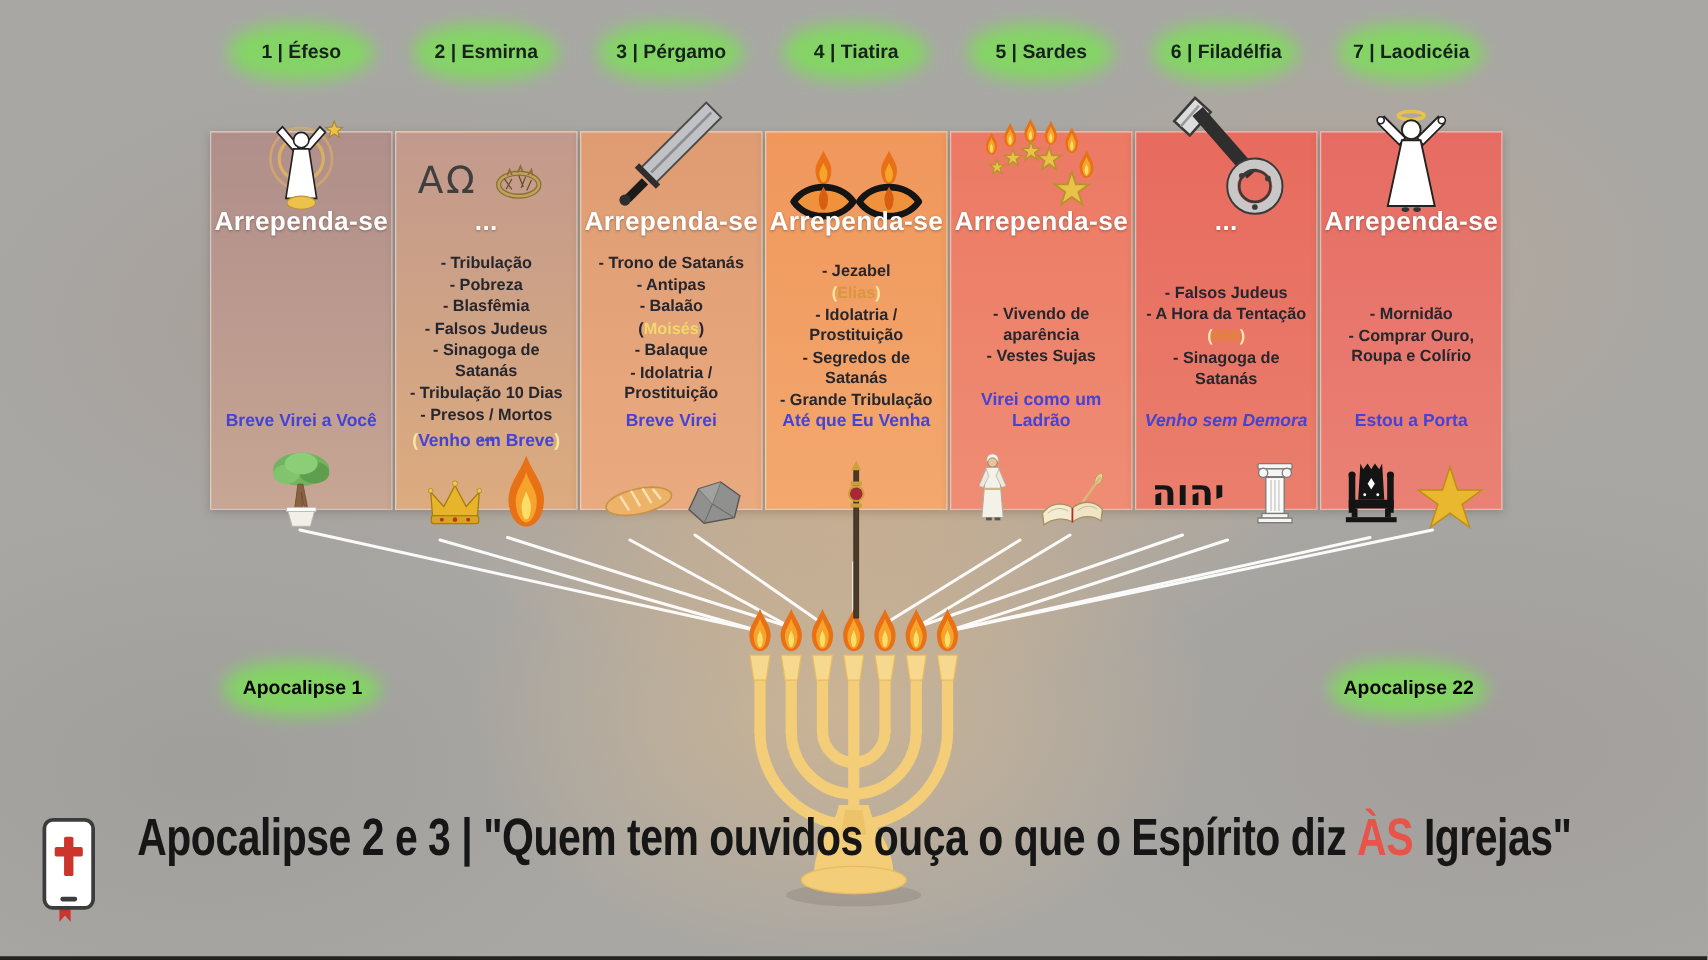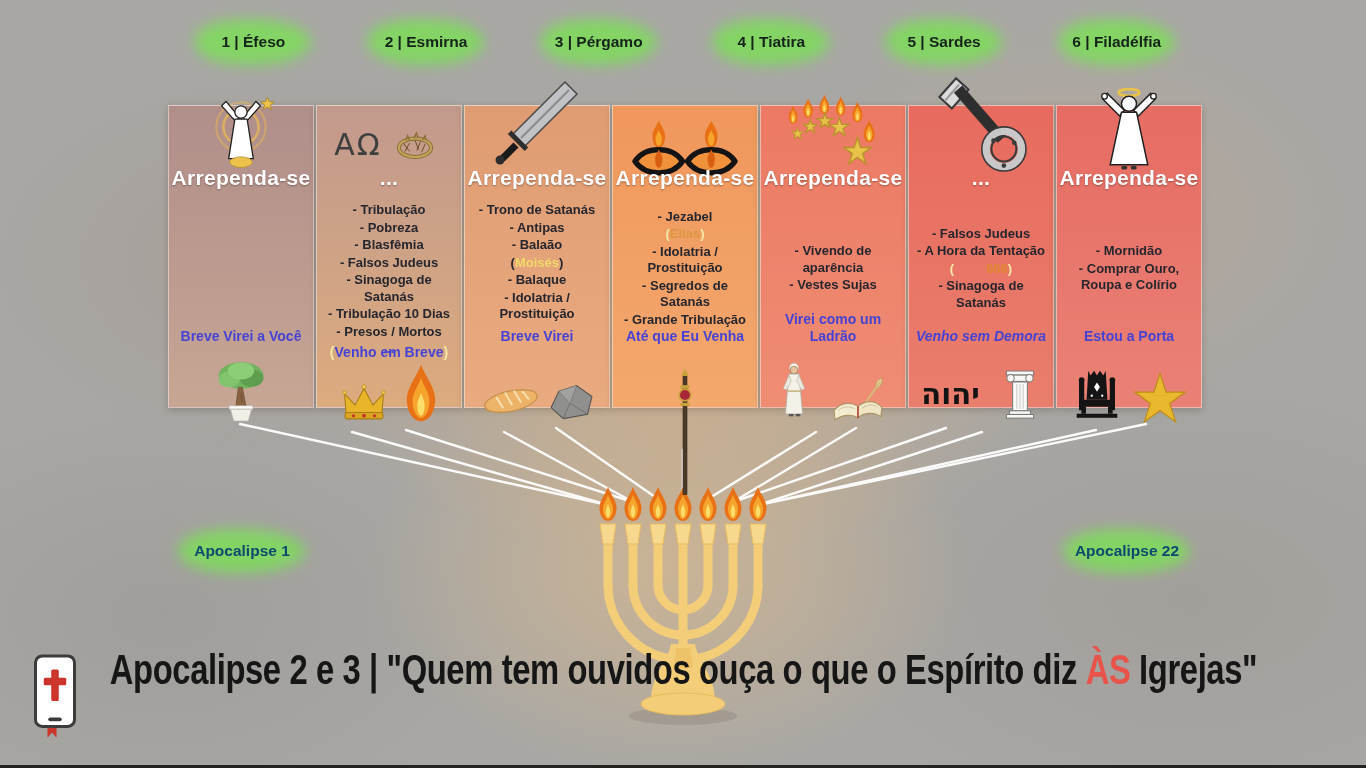--- a/index.html
+++ b/index.html
@@ -17,21 +17,21 @@
   .bottom-edge{position:absolute;left:0;right:0;bottom:0;height:3px;background:#23231f;z-index:8;}
 
   
   .cheads{position:absolute;left:168px;top:18px;width:1034px;height:48px;display:flex;gap:2px;z-index:3;}
   .chead{flex:1;position:relative;display:flex;align-items:center;justify-content:center;}
   .blob{position:absolute;width:116px;height:46px;border-radius:46% 54% 52% 48%;
         background:#7edd5a;filter:blur(7px);opacity:.85;}
   .chead-label{position:relative;font-size:15.5px;font-weight:700;color:#15241a;white-space:nowrap;}
   .apoc{position:absolute;top:528px;width:148px;height:46px;display:flex;align-items:center;justify-content:center;z-index:3;}
   .apoc .blob{width:126px;height:44px;}
-  .apoc .lbl{position:relative;font-size:15.5px;font-weight:700;color:#0c4a6e;white-space:nowrap;text-align:right;}
+  .apoc .lbl{position:relative;font-size:15.5px;font-weight:700;color:#000000;white-space:nowrap;text-align:right;}
   .apoc-left{left:168px;}  .apoc-right{left:1053px;}
 
   
   .cards{position:absolute;left:168px;top:105px;width:1034px;height:303px;display:flex;gap:2px;z-index:2;}
   .card{position:relative;flex:1;border:1px solid rgba(238,232,226,.6);box-shadow:0 2px 7px rgba(40,30,25,.22);}
   .topicon{position:absolute;top:0;left:0;right:0;display:flex;justify-content:center;align-items:flex-start;gap:4px;pointer-events:none;}
   .isvg{display:block;overflow:visible;}
   .t1 .isvg{width:88px;height:88px;margin-top:-16px;}
   .t2{align-items:center;margin-top:16px;}
   .t2 .isvg{width:58px;height:46px;}
@@ -344,20 +344,24 @@
         <span class="chead-label">4 | Tiatira</span>
       </div>
       <div class="chead">
         <span class="blob" style="background: rgb(126, 221, 90);"></span>
         <span class="chead-label">5 | Sardes</span>
       </div>
       <div class="chead">
         <span class="blob" style="background: rgb(126, 221, 90);"></span>
         <span class="chead-label">6 | Filadélfia</span>
       </div>
+      <div class="chead">
+        <span class="blob" style="background: rgb(126, 221, 90);"></span>
+        <span class="chead-label">7 | Laodicéia</span>
+      </div>
     </div>
 
   <div class="cards">
       <div class="card c1" style="background: linear-gradient(rgb(176, 142, 138), rgb(199, 166, 148));">
         <div class="topicon t1">
           <svg class="isvg">
             <use href="#sym-christ-glory"></use>
           </svg>
         </div>
         <div class="ctitle">Arrependa-se</div>
@@ -466,21 +470,21 @@
       <div class="card c6" style="background: linear-gradient(rgb(231, 107, 94), rgb(234, 126, 108));">
         <div class="topicon t6">
           <svg class="isvg">
             <use href="#sym-key"></use>
           </svg>
         </div>
         <div class="ctitle">...</div>
         <div class="items">
           <div class="item"><span style="color: rgb(38, 38, 46);">- Falsos Judeus</span></div>
           <div class="item"><span style="color: rgb(38, 38, 46);">- A Hora da Tentação</span></div>
-          <div class="item"><span style="color: rgb(245, 233, 168);">(</span><span style="color: rgb(224, 134, 46); padding-left: 32px;">666</span><span style="color: rgb(245, 233, 168);">)</span></div>
+          <div class="item"><span style="color: rgb(245, 233, 168);">(</span><span style="color: rgb(224, 134, 46);">666</span><span style="color: rgb(245, 233, 168);">)</span></div>
           <div class="item"><span style="color: rgb(38, 38, 46);">- Sinagoga de Satanás</span></div>
         </div>
         <div class="promise"><span style="color: rgb(70, 67, 212); font-style: italic;">Venho sem Demora</span></div>
         <div class="bicons b6">
           <span class="yhwh">יהוה</span>
           <svg class="isvg">
             <use href="#sym-pillar"></use>
           </svg>
         </div>
       </div>

